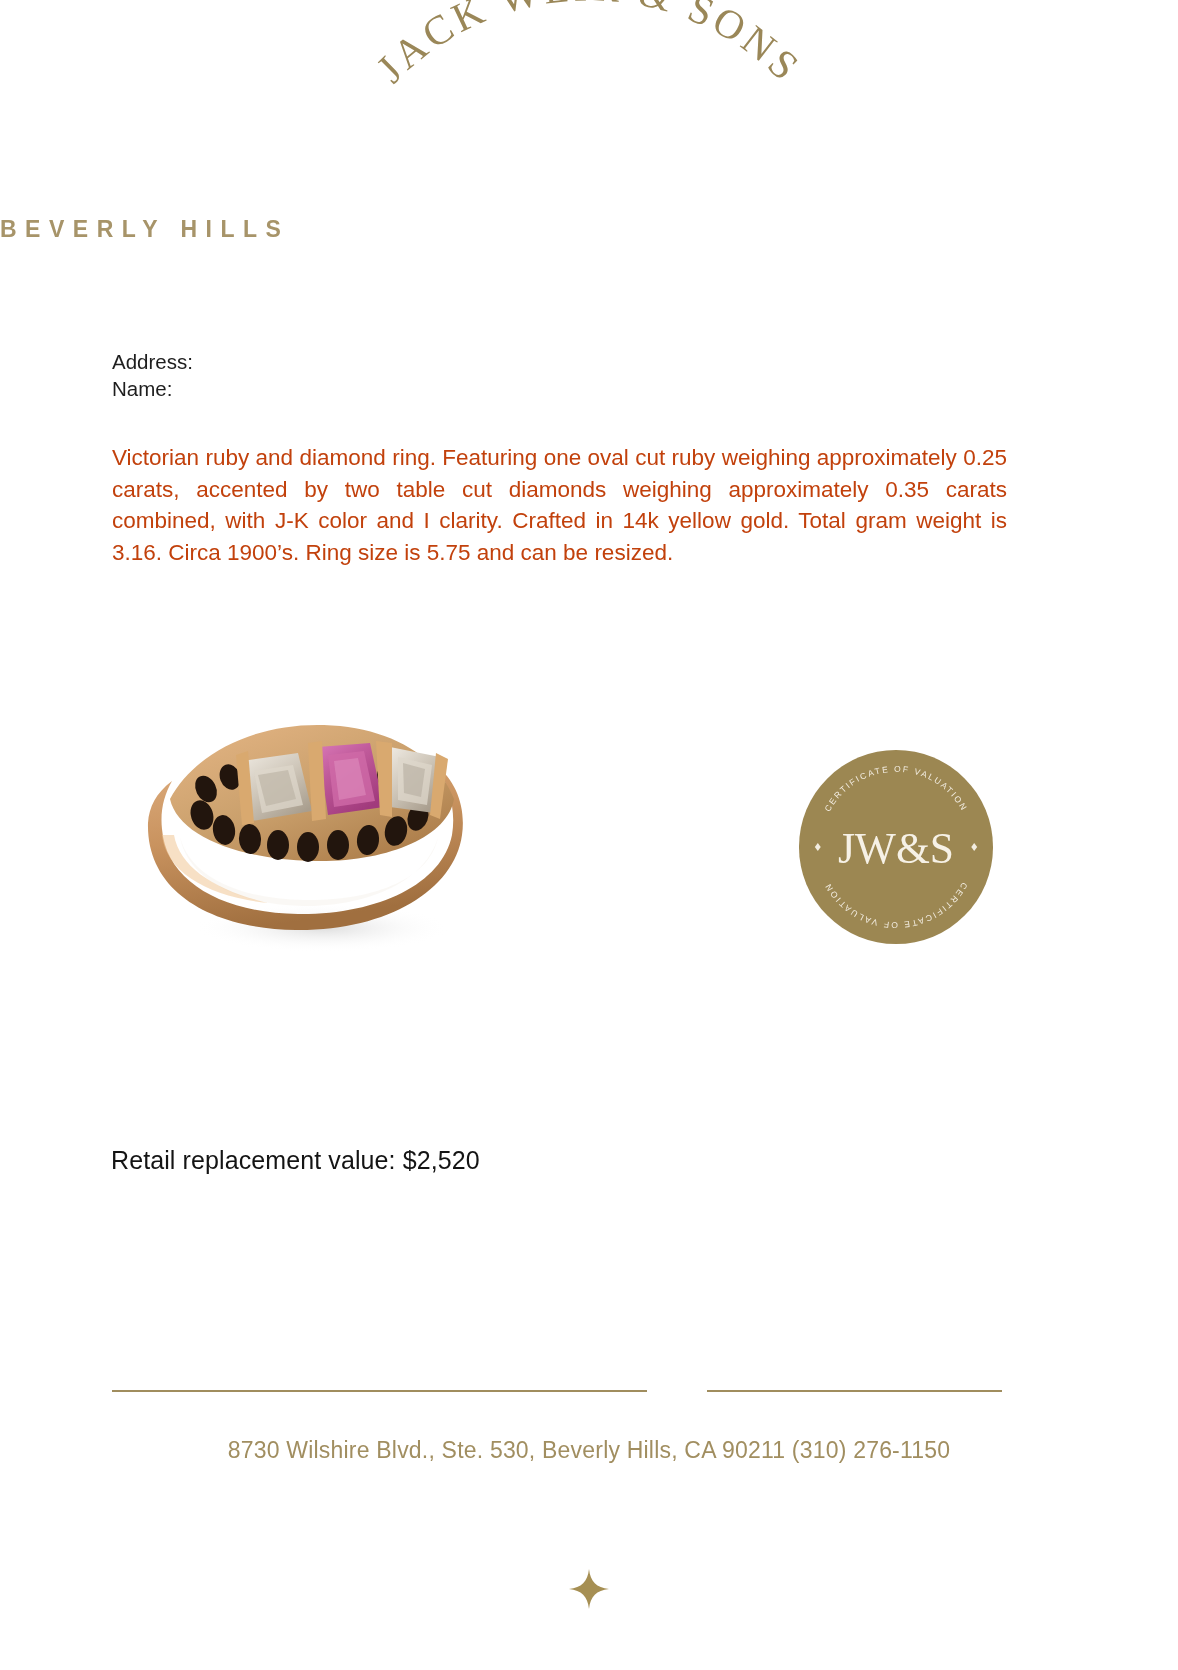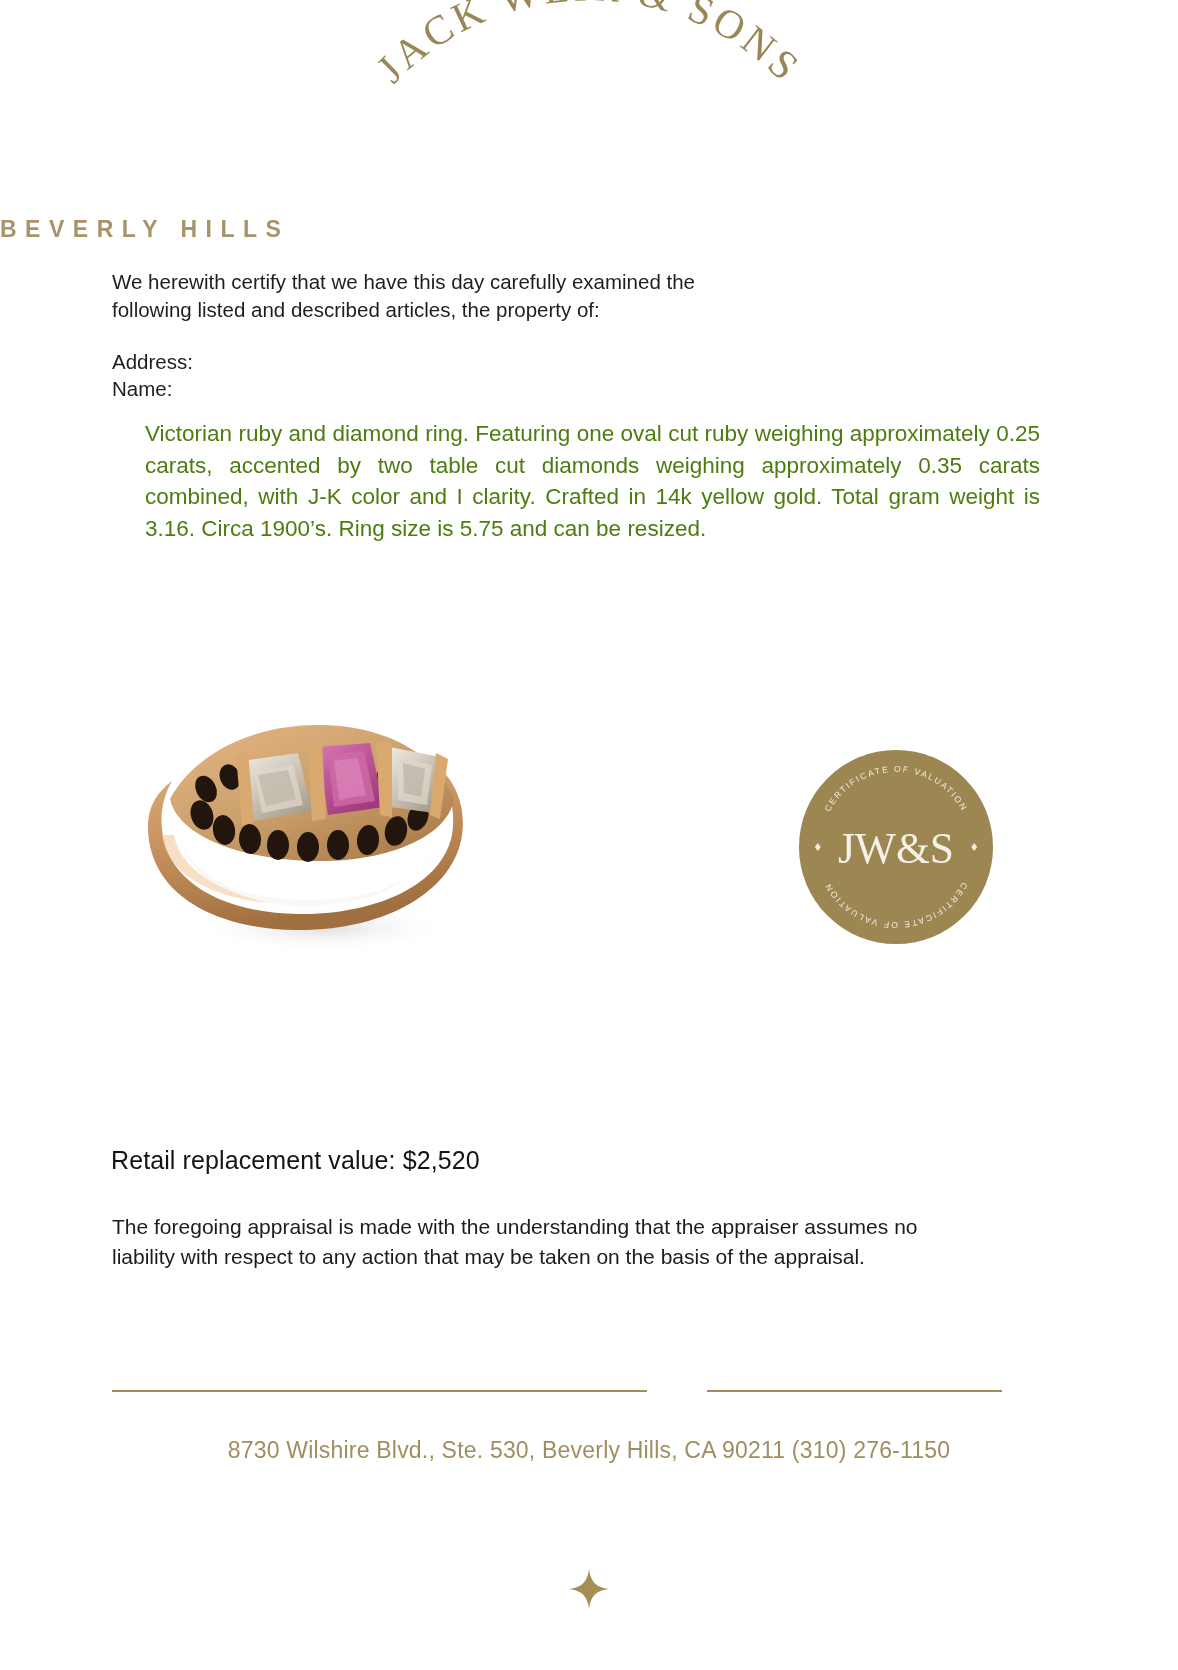--- a/index.html
+++ b/index.html
@@ -78,28 +78,27 @@
     width: 600px;
     font-size: 20.5px;
     line-height: 27px;
     color: #1e1e1e;
   }
   .fields div { margin: 0; }
 
   .description {
     position: absolute;
     left: 112px;
-    top: 418px;
+    top: 442px;
     width: 895px;
     font-size: 22.5px;
     line-height: 31.5px;
     text-align: justify;
     text-align-last: left;
-    color: #4d7c0f;
-    margin-left: 33px;
+    color: #c2410c;
   }
 
   
   .ring-photo {
     position: absolute;
     left: 118px;
     top: 695px;
     width: 390px;
     height: 300px;
   }
@@ -186,24 +185,20 @@
       <defs>
         <path id="arcPath" d="M 18,138 A 268 268 0 0 1 542,138" fill="none"></path>
       </defs>
       <text class="arc-text">
         <textPath href="#arcPath" startOffset="50%" text-anchor="middle">JACK WEIR &amp; SONS</textPath>
       </text>
     </svg>
     <div class="beverly">BEVERLY HILLS</div>
   </div>
 
-  <div class="intro">
-    <p>We herewith certify that we have this day carefully examined the</p>
-    <p>following listed and described articles, the property of:</p>
-  </div>
 
   <div class="fields">
     <div>Address:</div>
     <div>Name:</div>
   </div>
 
   <div class="description">Victorian ruby and diamond ring. Featuring one oval cut ruby weighing approximately 0.25 carats, accented by two table cut diamonds weighing approximately 0.35 carats combined, with J-K color and I clarity. Crafted in 14k yellow gold. Total gram weight is 3.16. Circa 1900’s. Ring size is 5.75 and can be resized.</div>
 
   <svg class="ring-photo" viewBox="0 0 390 300">
     <defs>
@@ -301,21 +296,20 @@
       <g fill="#f2ece0">
         <path d="M 18,100 L 21,96 L 24,100 L 21,104 Z"></path>
         <path d="M 176,100 L 179,96 L 182,100 L 179,104 Z"></path>
       </g>
       <text class="seal-monogram" x="100" y="116" text-anchor="middle">JW&amp;S</text>
     </svg>
   </div>
 
   <div class="retail-value">Retail replacement value: $2,520</div>
 
-  <div class="disclaimer">The foregoing appraisal is made with the understanding that the appraiser assumes no liability with respect to any action that may be taken on the basis of the appraisal.</div>
 
   <div class="sig-line left"></div>
   <div class="sig-line right"></div>
 
   <div class="footer-address">8730 Wilshire Blvd., Ste. 530, Beverly Hills, CA 90211 (310) 276-1150</div>
 
   <div class="star-mark">
     <svg width="44" height="44" viewBox="0 0 44 44">
       <path d="M 22,2 C 23.4,14.6 29.4,20.6 42,22 C 29.4,23.4 23.4,29.4 22,42
                C 20.6,29.4 14.6,23.4 2,22 C 14.6,20.6 20.6,14.6 22,2 Z" fill="#a68f53"></path>

